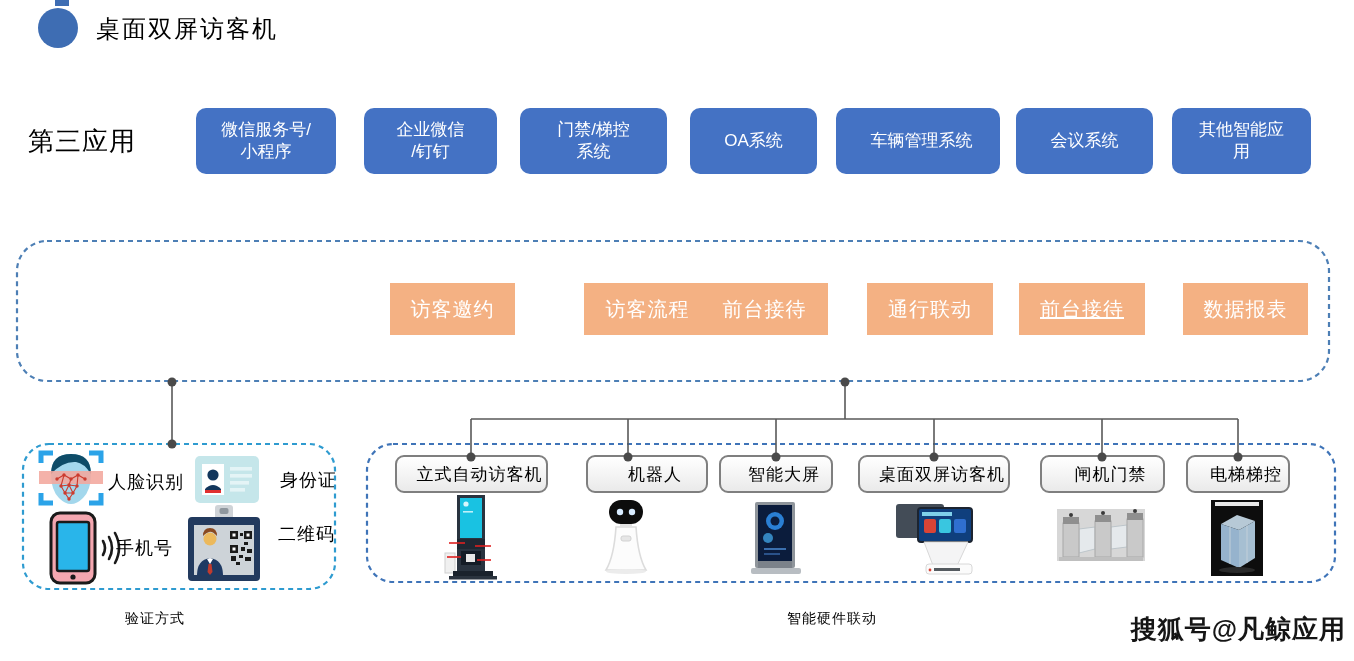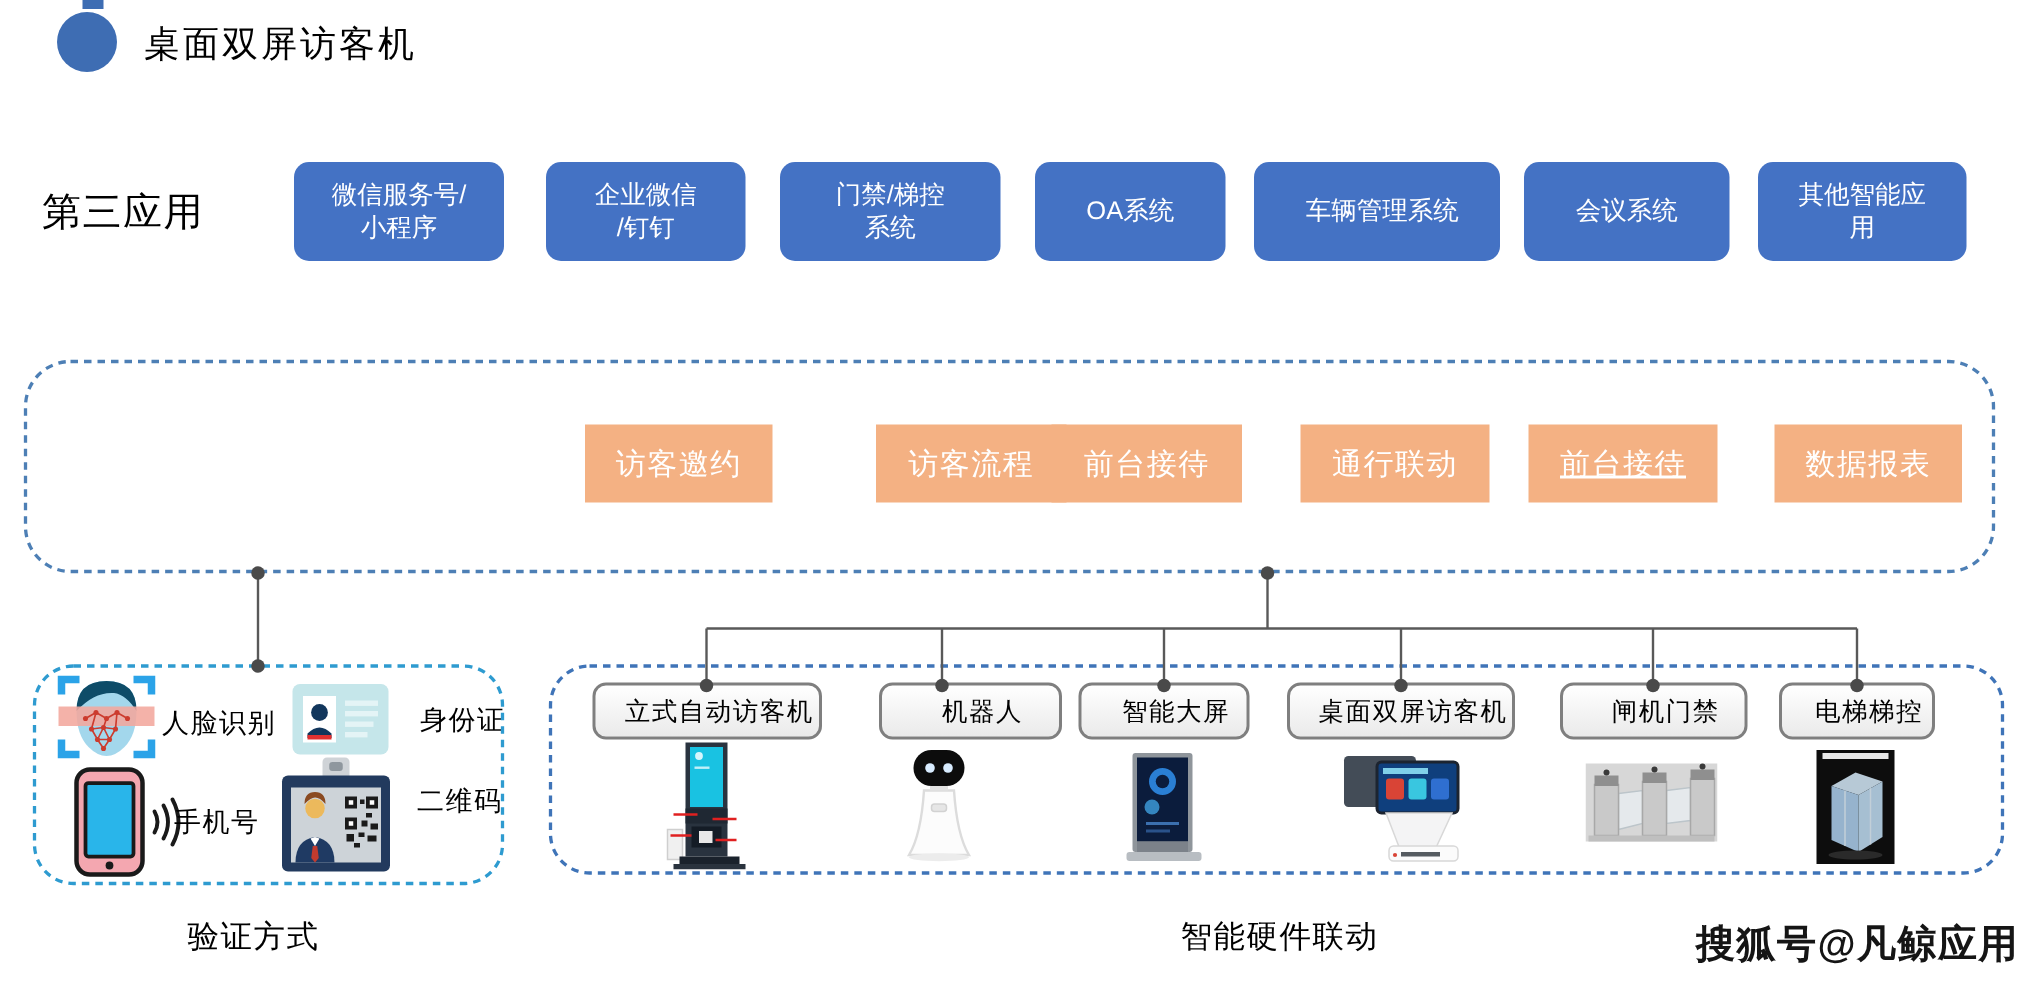--- a/index.html
+++ b/index.html
@@ -41,21 +41,21 @@
 
   
   .device-label {
     top:455px; height:38px; z-index:2;
     background:linear-gradient(#ffffff,#eaeaea);
     border:2px solid #7f7f7f; border-radius:9px;
     display:flex; align-items:center; justify-content:center;
     font-size:17px; color:#000; letter-spacing:1px;padding-left:16px;
   }
 
-  .caption { top:610px; font-size:21px; color:#000; letter-spacing:1px; }
+  .caption { top:610px; font-size:14px; color:#000; letter-spacing:1px; }
 
   .watermark {
     right:8px; top:612px; font-size:26px; font-weight:bold; color:#151515; letter-spacing:1px;
     text-shadow:-2px -2px 0 #fff, 2px -2px 0 #fff, -2px 2px 0 #fff, 2px 2px 0 #fff,
                 0 -2px 0 #fff, 0 2px 0 #fff, -2px 0 0 #fff, 2px 0 0 #fff;
   }
 
   svg.overlay { left:0; top:0; z-index:6; pointer-events:none; }
   svg.icon { pointer-events:none; }
 </style>

